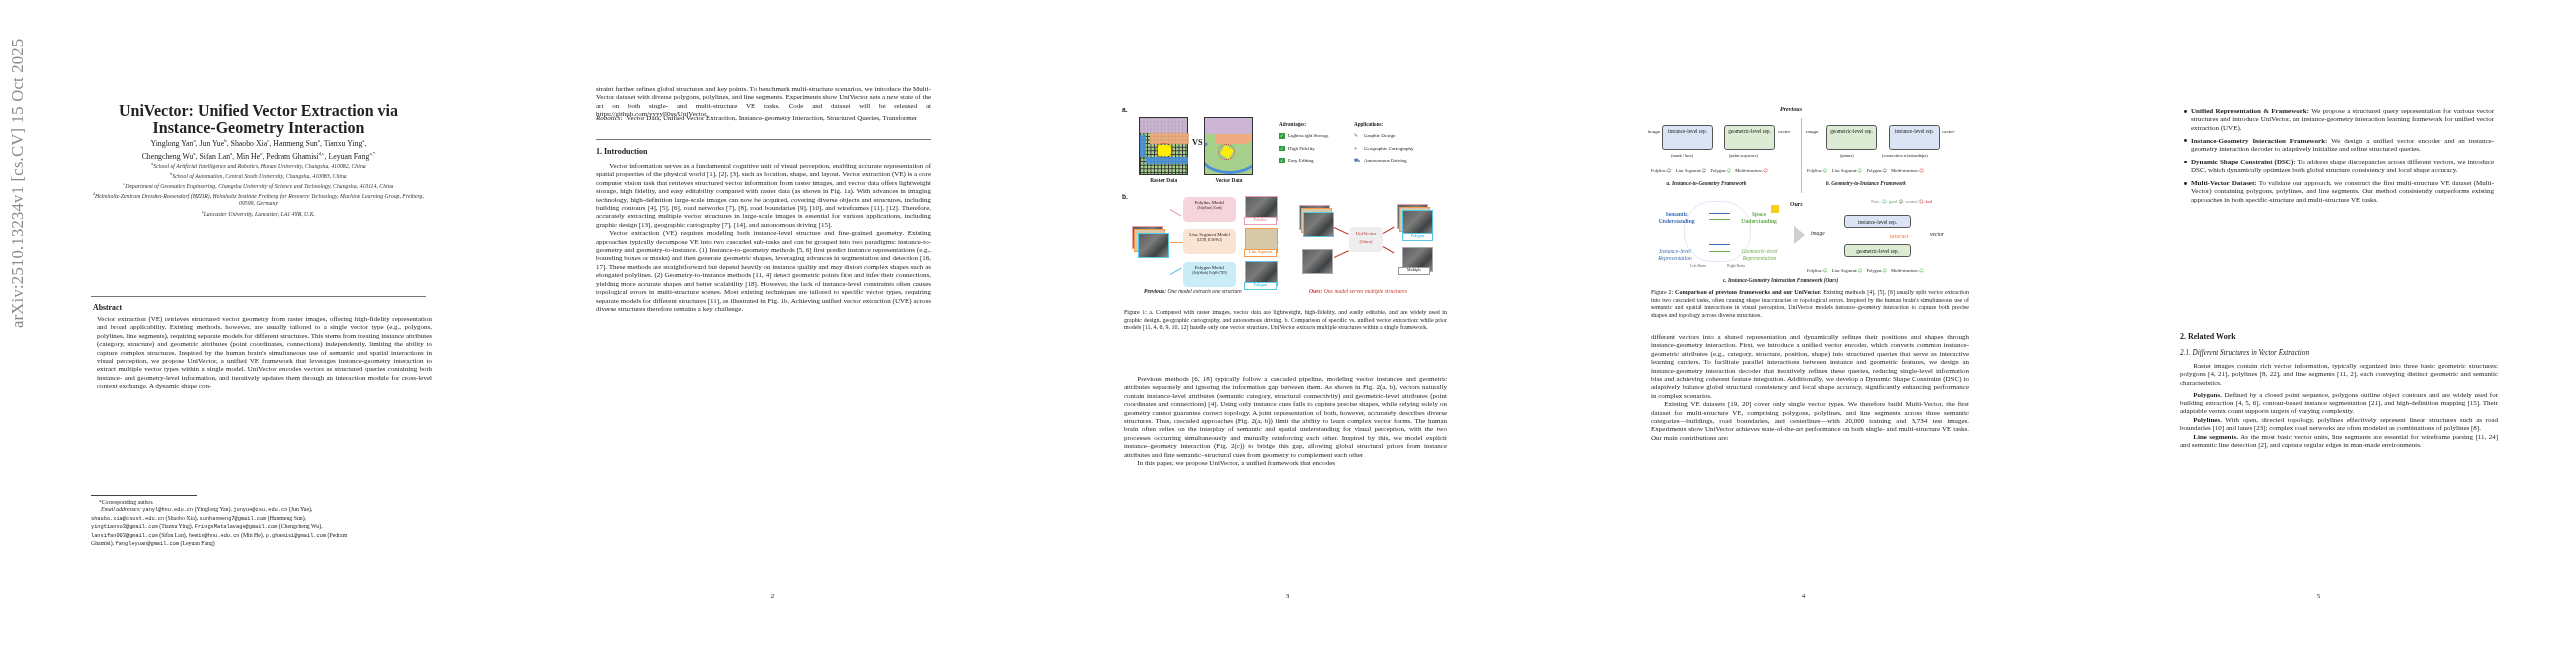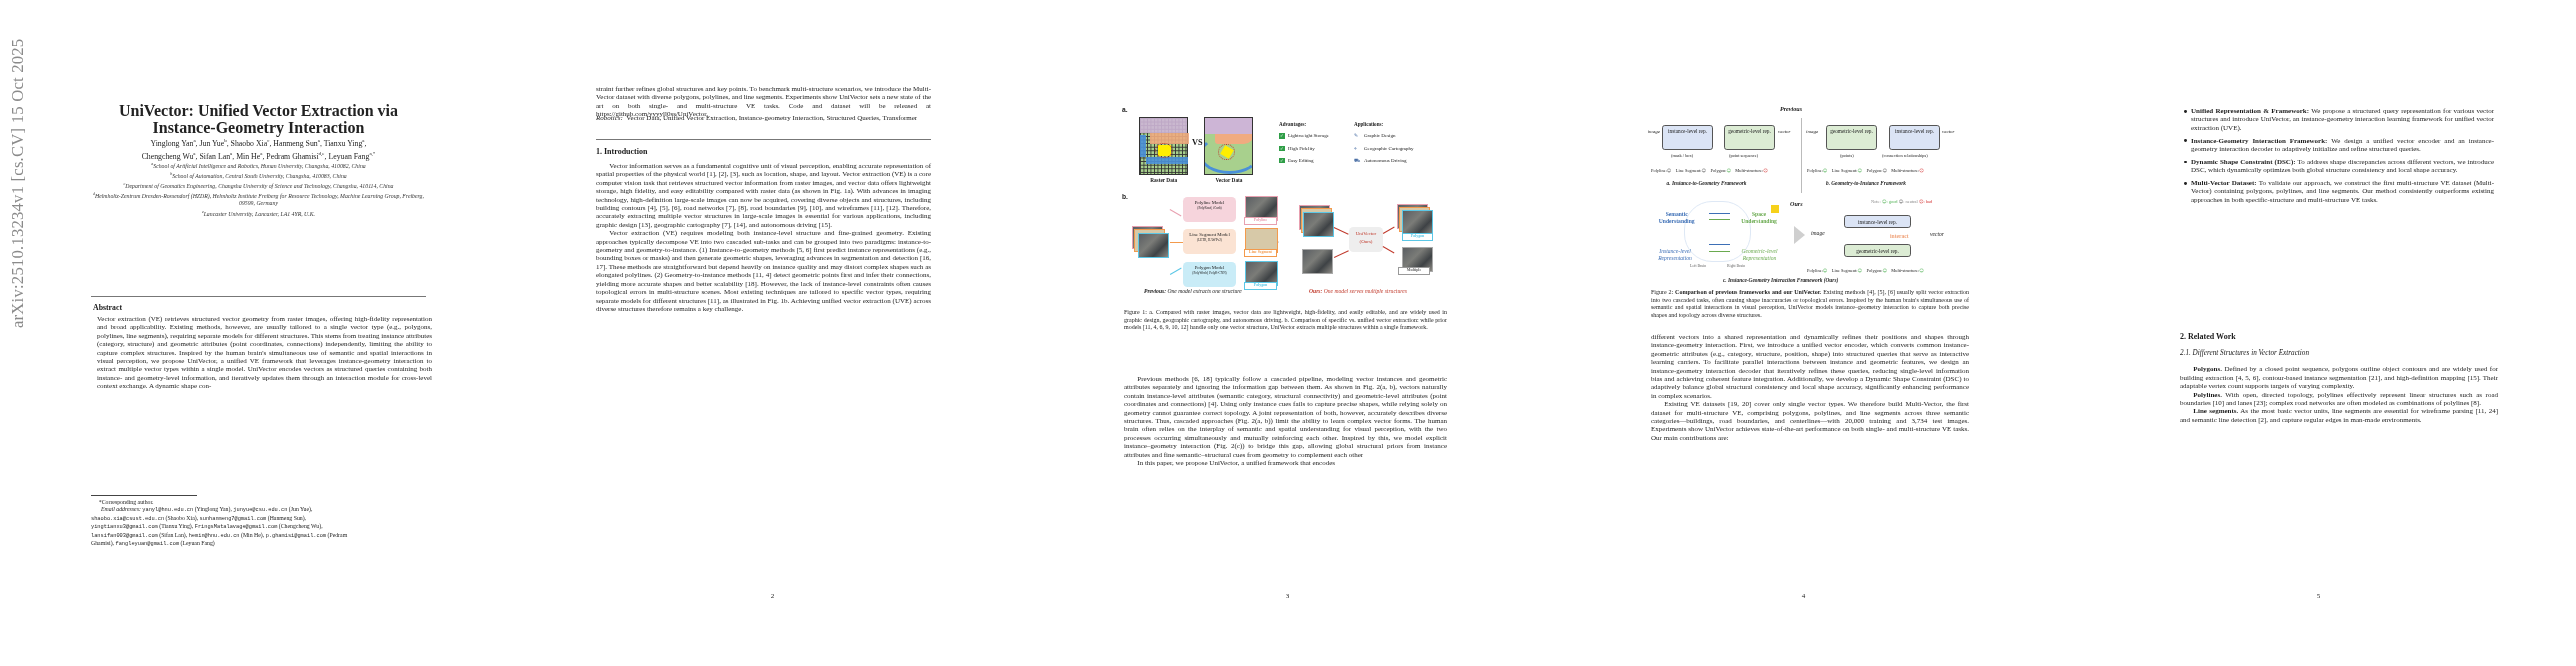--- a/index.html
+++ b/index.html
@@ -280,18 +280,19 @@
 
 <ul class="col bullets" id="contrib">
     <li><b>Unified Representation &amp; Framework:</b> We propose a structured query representation for various vector structures and introduce UniVector, an instance-geometry interaction learning framework for unified vector extraction (UVE).</li>
     <li><b>Instance-Geometry Interaction Framework:</b> We design a unified vector encoder and an instance-geometry interaction decoder to adaptively initialize and refine structured queries.</li>
     <li><b>Dynamic Shape Constraint (DSC):</b> To address shape discrepancies across different vectors, we introduce DSC, which dynamically optimizes both global structure consistency and local shape accuracy.</li>
     <li><b>Multi-Vector Dataset:</b> To validate our approach, we construct the first multi-structure VE dataset (Multi-Vector) containing polygons, polylines, and line segments. Our method consistently outperforms existing approaches in both specific-structure and multi-structure VE tasks.</li>
   </ul>
 <div class="h1" style="left:2180px;top:332px;">2. Related Work</div>
 <div class="h2" style="left:2180px;top:349px;">2.1. Different Structures in Vector Extraction</div>
 <div class="col" style="left:2180px;top:362px;width:318px;">
+  <p class="para">Raster images contain rich vector information, typically organized into three basic geometric structures: polygons [4, 21], polylines [8, 22], and line segments [11, 2], each conveying distinct geometric and semantic characteristics.</p>
   <p class="para" style="margin-top:3.3px;"><b>Polygons.</b> <span>Defined by a closed point sequence, polygons outline object contours and are widely used for building extraction [4, 5, 6], contour-based instance segmentation [21], and high-definition mapping [15]. Their adaptable vertex count supports targets of varying complexity.</span></p>
   <p class="para"><b>Polylines.</b> <span>With open, directed topology, polylines effectively represent linear structures such as road boundaries [10] and lanes [23]; complex road networks are often modeled as combinations of polylines [8].</span></p>
   <p class="para"><b>Line segments.</b> <span>As the most basic vector units, line segments are essential for wireframe parsing [11, 24] and semantic line detection [2], and capture regular edges in man-made environments.</span></p>
 </div>
 <div class="pagenum" style="left:2061px;">5</div>
 
 
 </body></html>

